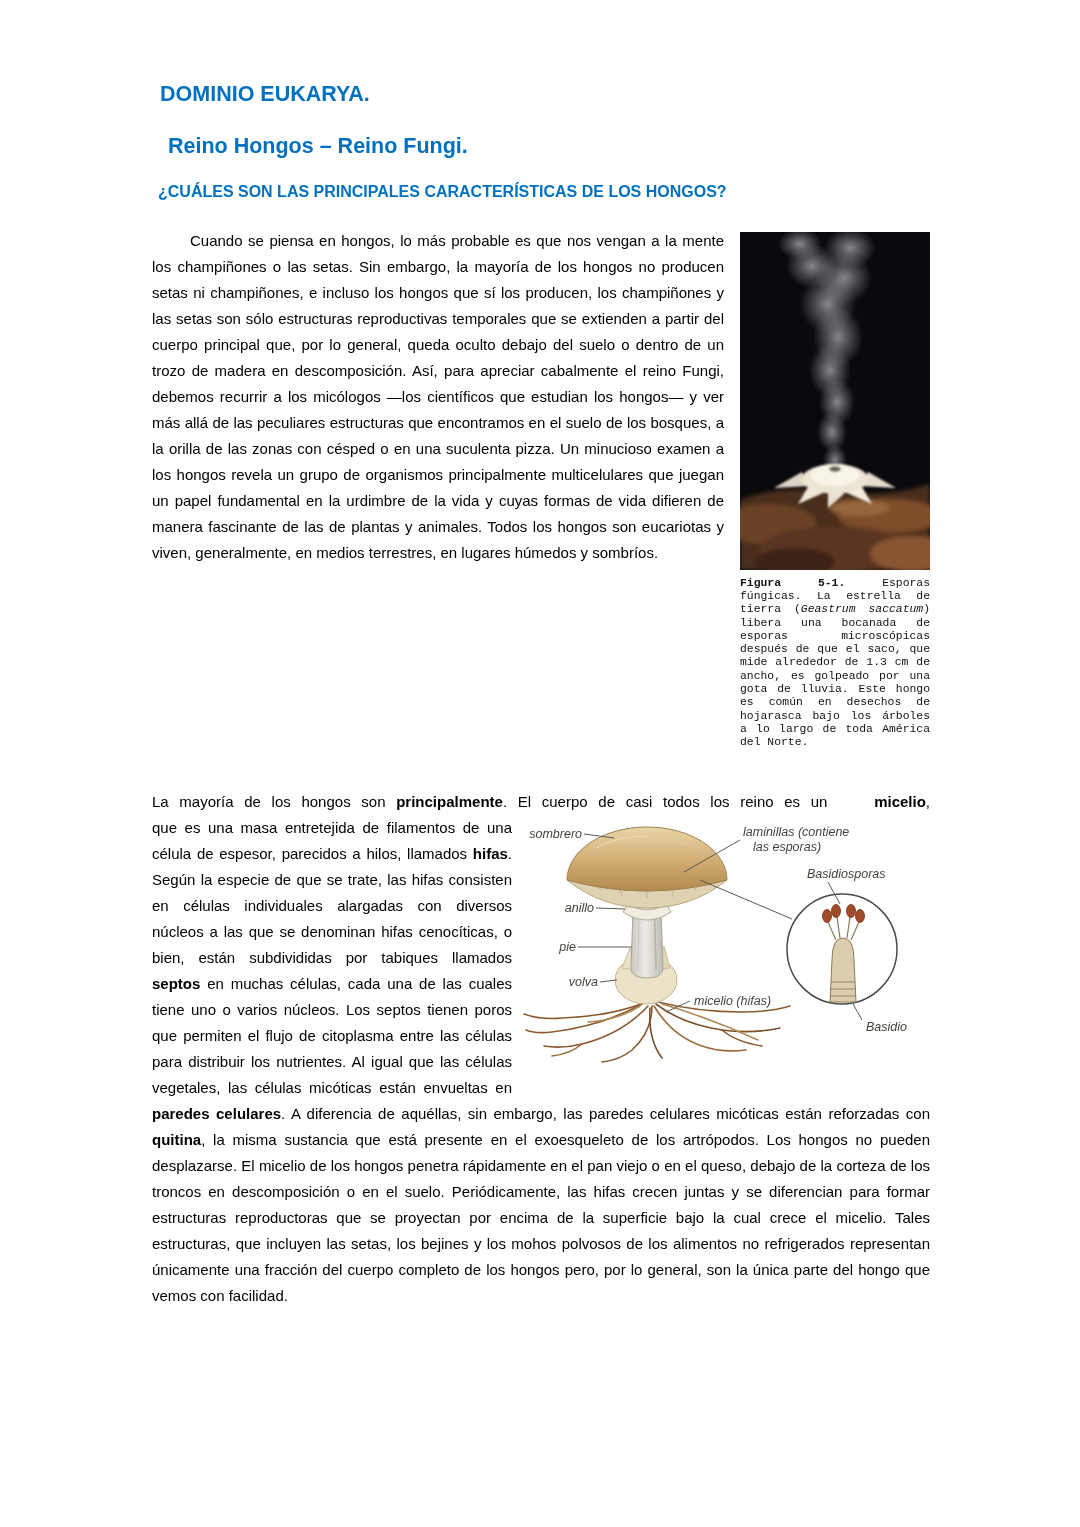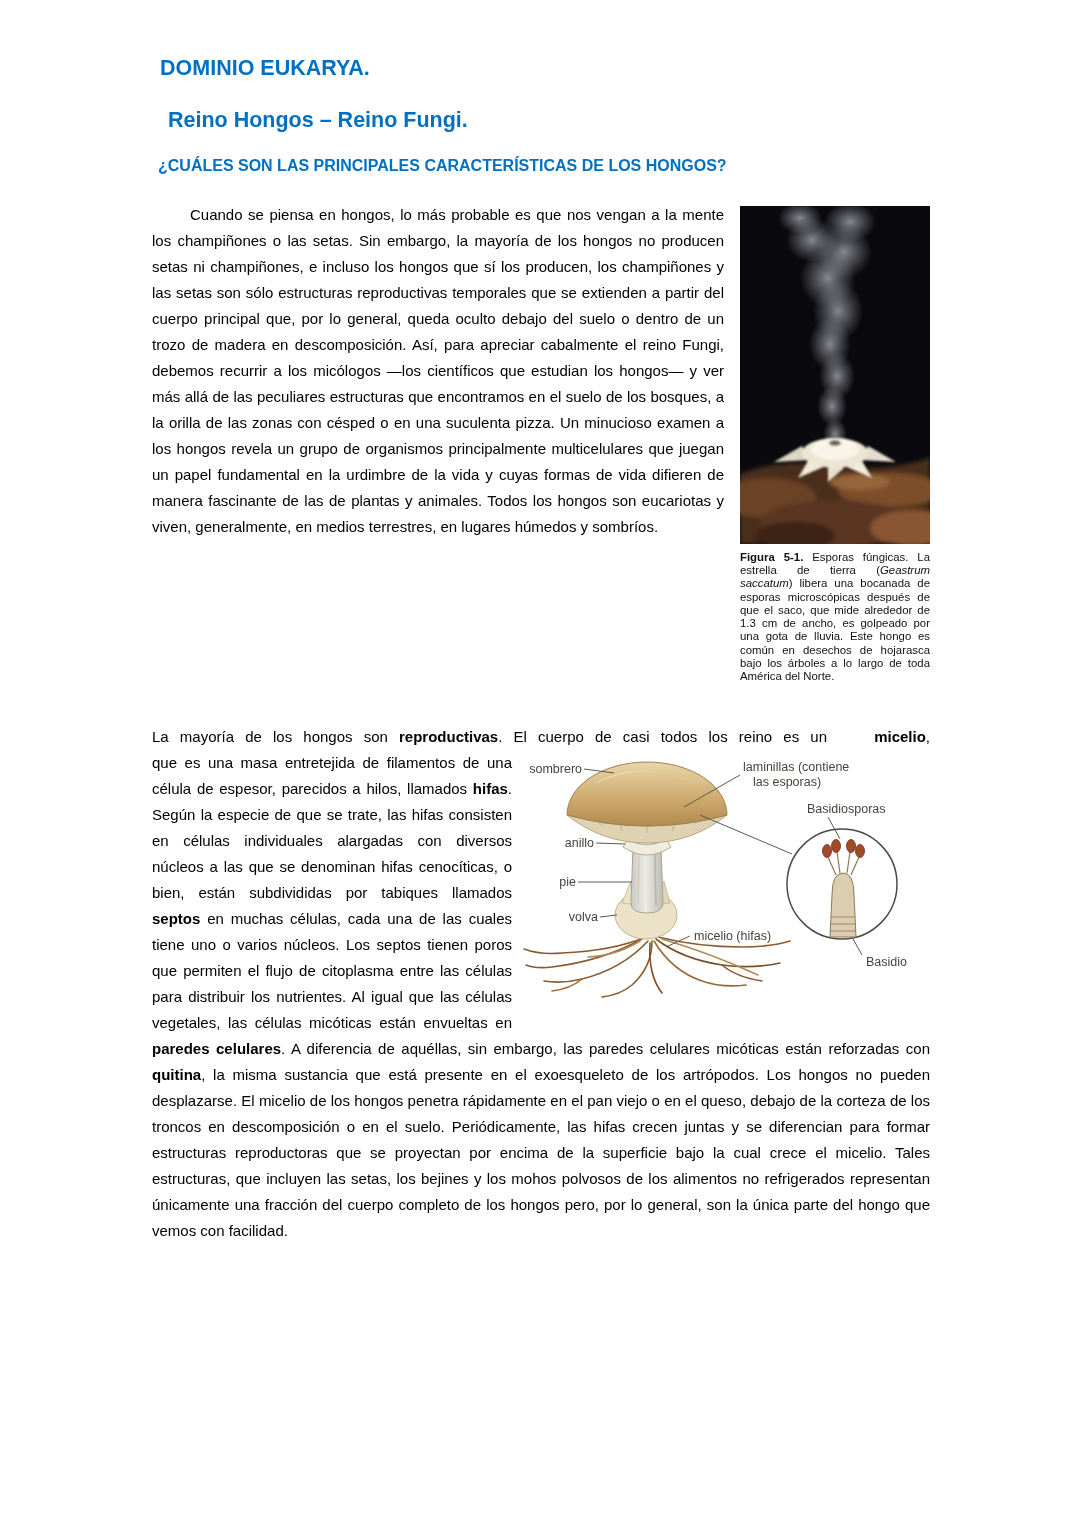--- a/index.html
+++ b/index.html
@@ -3,21 +3,21 @@
 <meta charset="utf-8">
 <style>
   :root{
     --heading-blue:#0070C0;
   }
   html,body{margin:0;padding:0;}
   body{
     width:1080px;height:1527px;background:#ffffff;overflow:hidden;
     font-family:"Liberation Sans", sans-serif;color:#000;
   }
-  .content{padding:56px 150px 0 152px;}
+  .content{padding:82px 150px 0 152px;}
   h1.title{
     color:var(--heading-blue);font-size:21.5px;font-weight:bold;
     margin:0 0 27px 8px;line-height:1.15;
   }
   h2.subtitle{
     color:var(--heading-blue);font-size:21.5px;font-weight:bold;
     margin:0 0 24px 16px;line-height:1.15;
   }
   h3.question{
     color:var(--heading-blue);font-size:16px;font-weight:bold;
@@ -26,31 +26,31 @@
   .para{
     font-size:15px;line-height:26px;text-align:justify;margin:0;
   }
   .p1{text-indent:38px;}
   figure.fig1{
     float:right;width:190px;margin:4px 0 6px 16px;padding:0;
   }
   .photo{width:190px;height:338px;display:block;}
   .caption{
     margin-top:7px;
-    font-family:Liberation Sans, sans-serif;
+    font-family:Liberation Mono, monospace;
     font-size:11.4px;line-height:13.3px;text-align:justify;color:#111;
   }
   .section2{clear:both;padding-top:34px;}
   h4.h-section{
     color:var(--heading-blue);font-size:17.5px;font-weight:bold;
     margin:0 0 12px 0;line-height:1.2;
   }
   .intro-line{text-align-last:justify;}
   .diagram-float{
-    float:right;width:408px;margin:5px 0 4px 10px;
+    float:right;width:408px;margin:5px 0 4px 10px;font-style:italic;
   }
   
   .dlabel{
     font-family:"Liberation Sans", sans-serif;font-size:12.5px;fill:#45443c;
   }
   .leader{stroke:#5a5a52;stroke-width:1;fill:none;}
 </style>
 </head>
 <body>
 
@@ -113,21 +113,21 @@
           <ellipse cx="95" cy="243" rx="24" ry="11" fill="#f8f4e8"></ellipse>
           <ellipse cx="95" cy="237" rx="6" ry="3" fill="#6b665a"></ellipse>
         </g>
       </svg>
       <figcaption class="caption"><span style="font-weight: bold;">Figura 5-1.</span><span> Esporas fúngicas. La estrella de tierra (</span><span style="font-style: italic;">Geastrum saccatum</span><span>) libera una bocanada de esporas microscópicas después de que el saco, que mide alrededor de 1.3 cm de ancho, es golpeado por una gota de lluvia. Este hongo es común en desechos de hojarasca bajo los árboles a lo largo de toda América del Norte.</span></figcaption>
     </figure>
     <p class="para p1"><span>Cuando se piensa en hongos, lo más probable es que nos vengan a la mente los champiñones o las setas. Sin embargo, la mayoría de los hongos no producen setas ni champiñones, e incluso los hongos que sí los producen, los champiñones y las setas son sólo estructuras reproductivas temporales que se extienden a partir del cuerpo principal que, por lo general, queda oculto debajo del suelo o dentro de un trozo de madera en descomposición. Así, para apreciar cabalmente el reino Fungi, debemos recurrir a los micólogos —los científicos que estudian los hongos— y ver más allá de las peculiares estructuras que encontramos en el suelo de los bosques, a la orilla de las zonas con césped o en una suculenta pizza. Un minucioso examen a los hongos revela un grupo de organismos principalmente multicelulares que juegan un papel fundamental en la urdimbre de la vida y cuyas formas de vida difieren de manera fascinante de las de plantas y animales. Todos los hongos son eucariotas y viven, generalmente, en medios terrestres, en lugares húmedos y sombríos.</span></p>
   </div>
 
   <div class="section2">
-    <p class="para intro-line"><span>La mayoría de los hongos son </span><span style="font-weight: bold;">reproductivas</span><span>. El cuerpo de casi todos los reino es un </span><span style="font-weight: bold; margin-left: 36px;">micelio</span><span>,</span></p>
+    <p class="para intro-line"><span>La mayoría de los hongos son </span><span style="font-weight: bold;">principalmente</span><span>. El cuerpo de casi todos los reino es un </span><span style="font-weight: bold; margin-left: 36px;">micelio</span><span>,</span></p>
 
     <div class="diagram-float">
       <svg viewBox="0 0 408 255" width="408" height="255" aria-hidden="true">
         <defs>
           <linearGradient id="capg" x1="0" y1="0" x2="0" y2="1">
             <stop offset="0" stop-color="#e9d6a9"></stop>
             <stop offset="0.6" stop-color="#cda86c"></stop>
             <stop offset="1" stop-color="#b08a4e"></stop>
           </linearGradient>
           <linearGradient id="stemg" x1="0" y1="0" x2="1" y2="0">

